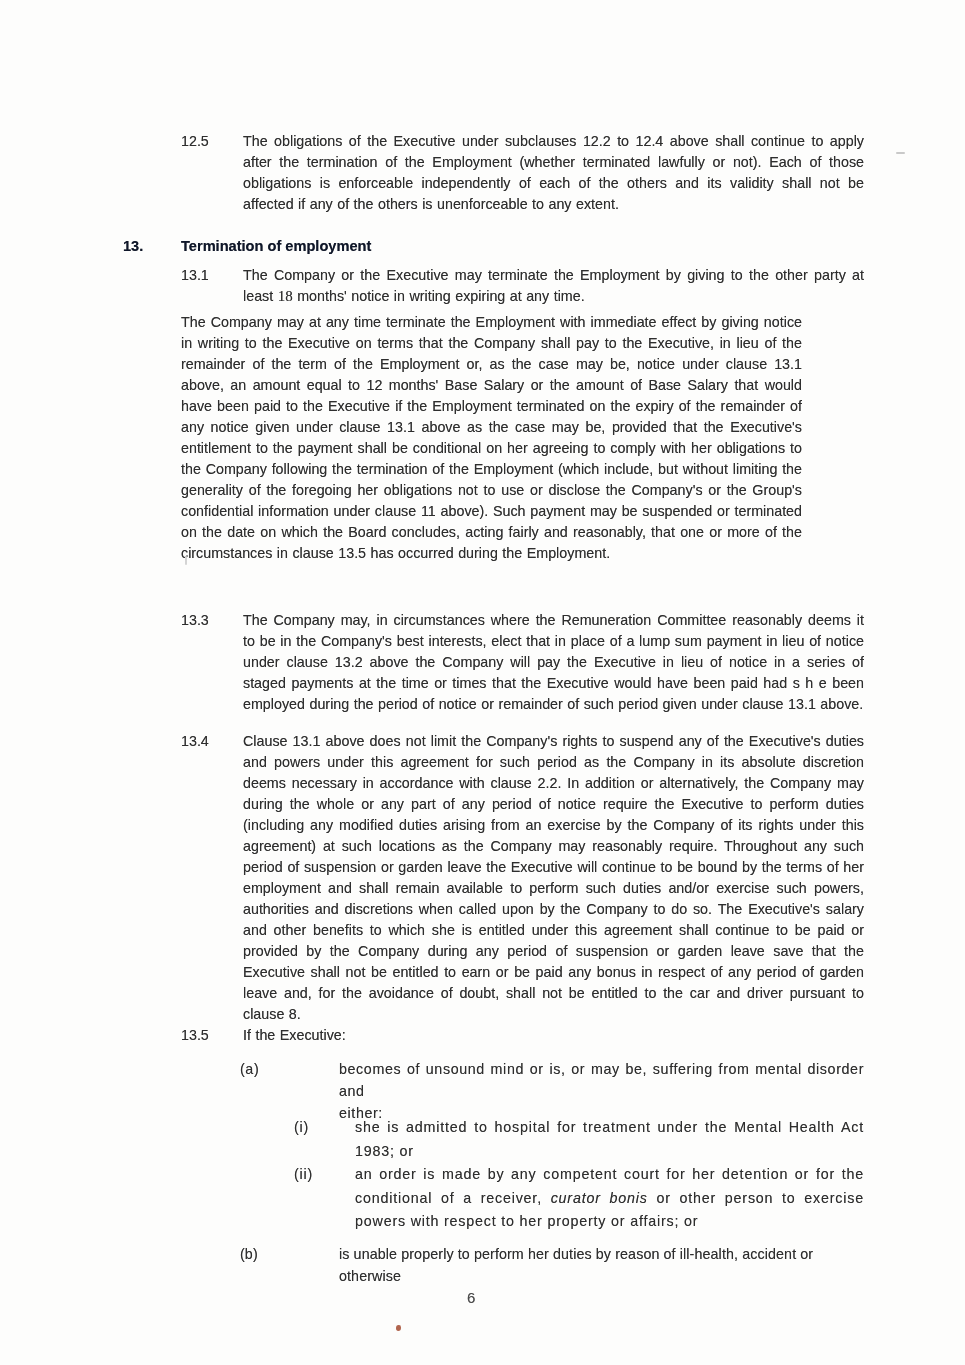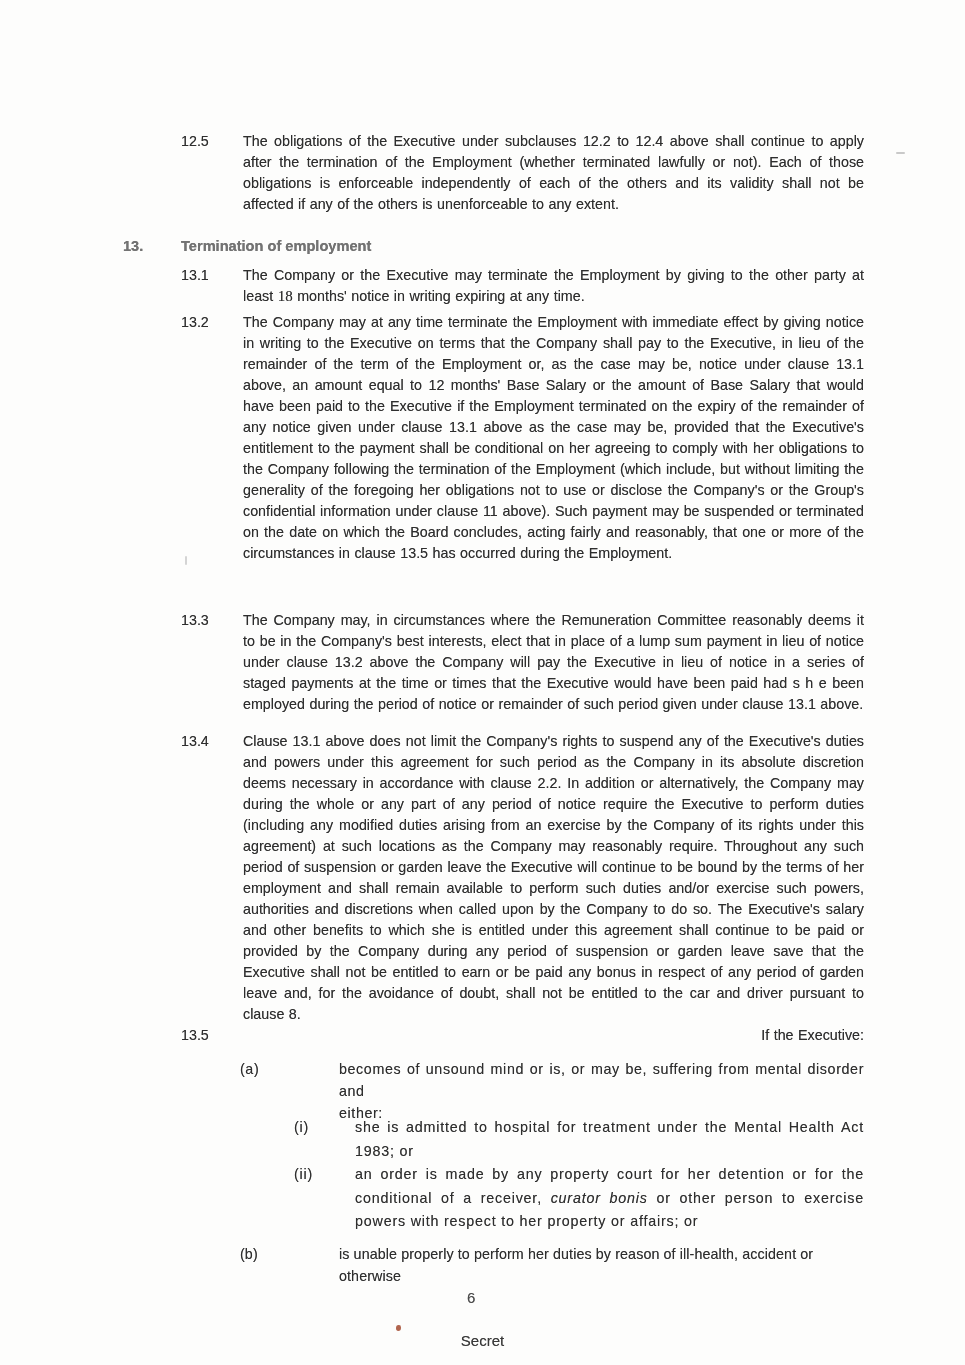--- a/index.html
+++ b/index.html
@@ -37,21 +37,21 @@
     word-spacing: 0.5px;
   }
   
   .heading {
     position: absolute;
     left: 123px;
     display: flex;
     font-size: 14.6px;
     line-height: 21px;
     font-weight: bold;
-    color: #737373;
+    color: #0f172a;
     text-shadow: 0 0 0.5px rgba(30,30,30,0.6);
   }
   .heading .hnum { flex: none; width: 58px; }
   
   .subitem {
     position: absolute;
     display: flex;
     font-size: 14.3px;
     text-shadow: 0 0 0.5px rgba(40,40,40,0.5);
   }
@@ -133,37 +133,36 @@
     <div class="hnum">13.</div>
     <div class="htitle">Termination of employment</div>
   </div>
 
   <div class="clause" style="top:265px">
     <div class="num">13.1</div>
     <div class="body"><span>The Company or the Executive may terminate the Employment by giving to the other party at least </span><span class="serif">18</span><span> months' notice in writing expiring at any time.</span></div>
   </div>
 
   <div class="clause" style="top:312px">
-    <div class="num">13.2</div>
     <div class="body">The Company may at any time terminate the Employment with immediate effect by giving notice in writing to the Executive on terms that the Company shall pay to the Executive, in lieu of the remainder of the term of the Employment or, as the case may be, notice under clause 13.1 above, an amount equal to 12 months' Base Salary or the amount of Base Salary that would have been paid to the Executive if the Employment terminated on the expiry of the remainder of any notice given under clause 13.1 above as the case may be, provided that the Executive's entitlement to the payment shall be conditional on her agreeing to comply with her obligations to the Company following the termination of the Employment (which include, but without limiting the generality of the foregoing her obligations not to use or disclose the Company's or the Group's confidential information under clause 11 above). Such payment may be suspended or terminated on the date on which the Board concludes, acting fairly and reasonably, that one or more of the circumstances in clause 13.5 has occurred during the Employment.</div>
   </div>
 
   <div class="clause" style="top:610px">
     <div class="num">13.3</div>
     <div class="body">The Company may, in circumstances where the Remuneration Committee reasonably deems it to be in the Company's best interests, elect that in place of a lump sum payment in lieu of notice under clause 13.2 above the Company will pay the Executive in lieu of notice in a series of staged payments at the time or times that the Executive would have been paid had s h e been employed during the period of notice or remainder of such period given under clause 13.1 above.</div>
   </div>
 
   <div class="clause" style="top:731px">
     <div class="num">13.4</div>
     <div class="body">Clause 13.1 above does not limit the Company's rights to suspend any of the Executive's duties and powers under this agreement for such period as the Company in its absolute discretion deems necessary in accordance with clause 2.2. In addition or alternatively, the Company may during the whole or any part of any period of notice require the Executive to perform duties (including any modified duties arising from an exercise by the Company of its rights under this agreement) at such locations as the Company may reasonably require. Throughout any such period of suspension or garden leave the Executive will continue to be bound by the terms of her employment and shall remain available to perform such duties and/or exercise such powers, authorities and discretions when called upon by the Company to do so. The Executive's salary and other benefits to which she is entitled under this agreement shall continue to be paid or provided by the Company during any period of suspension or garden leave save that the Executive shall not be entitled to earn or be paid any bonus in respect of any period of garden leave and, for the avoidance of doubt, shall not be entitled to the car and driver pursuant to clause 8.</div>
   </div>
 
   <div class="clause" style="top:1025px">
     <div class="num">13.5</div>
-    <div class="body" style="text-align:right">If the Executive:</div>
+    <div class="body" style="text-align:left">If the Executive:</div>
   </div>
 
   <div class="subitem lvl2" style="top:1058px">
     <div class="label">(a)</div>
     <div class="itext">
       <div class="jline">becomes of unsound mind or is, or may be, suffering from mental disorder and</div>
       <div>either:</div>
     </div>
   </div>
 
@@ -171,31 +170,30 @@
     <div class="label">(i)</div>
     <div class="itext">
       <div class="jline">she is admitted to hospital for treatment under the Mental Health Act</div>
       <div>1983;  or</div>
     </div>
   </div>
 
   <div class="subitem lvl3" style="top:1163px">
     <div class="label">(ii)</div>
     <div class="itext">
-      <div class="jline">an order is made by any property court for her detention or for the</div>
+      <div class="jline">an order is made by any competent court for her detention or for the</div>
       <div class="jline"><span>conditional of a receiver, </span><span class="italic">curator bonis</span><span> or other person to exercise</span></div>
       <div>powers with respect to her property or affairs;  or</div>
     </div>
   </div>
 
   <div class="subitem lvl2" style="top:1243px; letter-spacing:0.1px;">
     <div class="label">(b)</div>
     <div class="itext">is unable properly to perform her duties by reason of ill-health, accident or otherwise</div>
   </div>
 
   <div class="page-number">6</div>
   <div class="ink-dot"></div>
-  <div class="classification">Secret</div>
 
   <div class="scan-speck-1"></div>
   <div class="scan-speck-2"></div>
 
 </div>
 
 </body></html>

